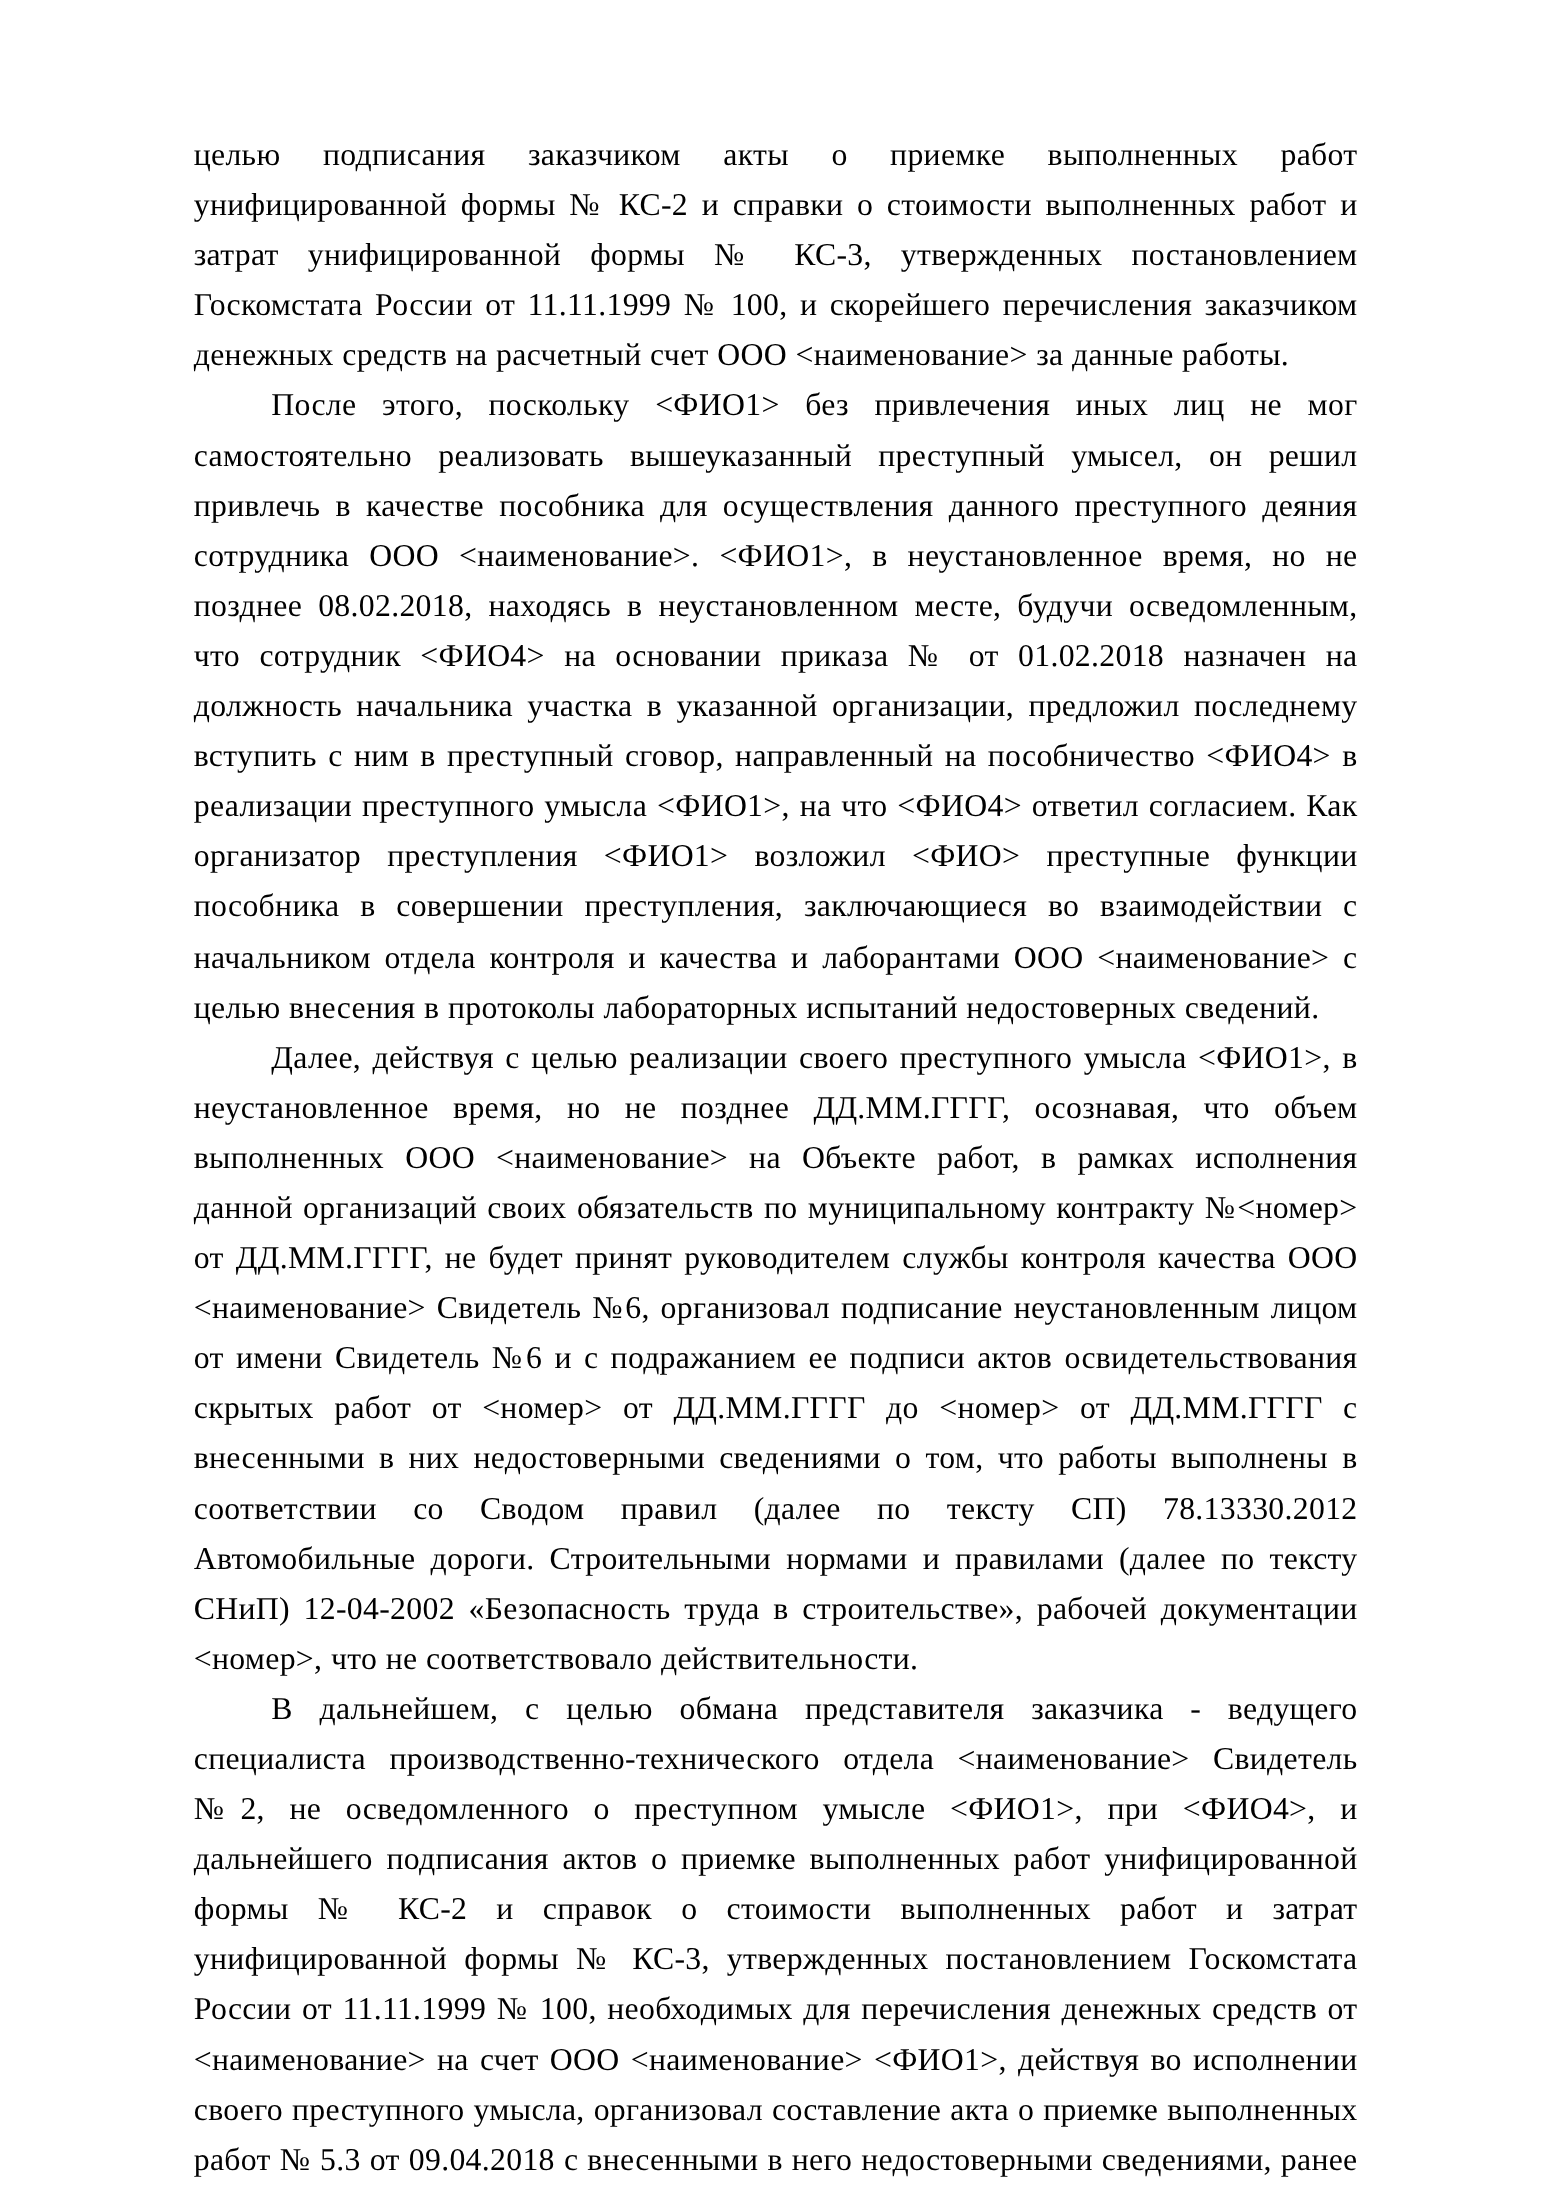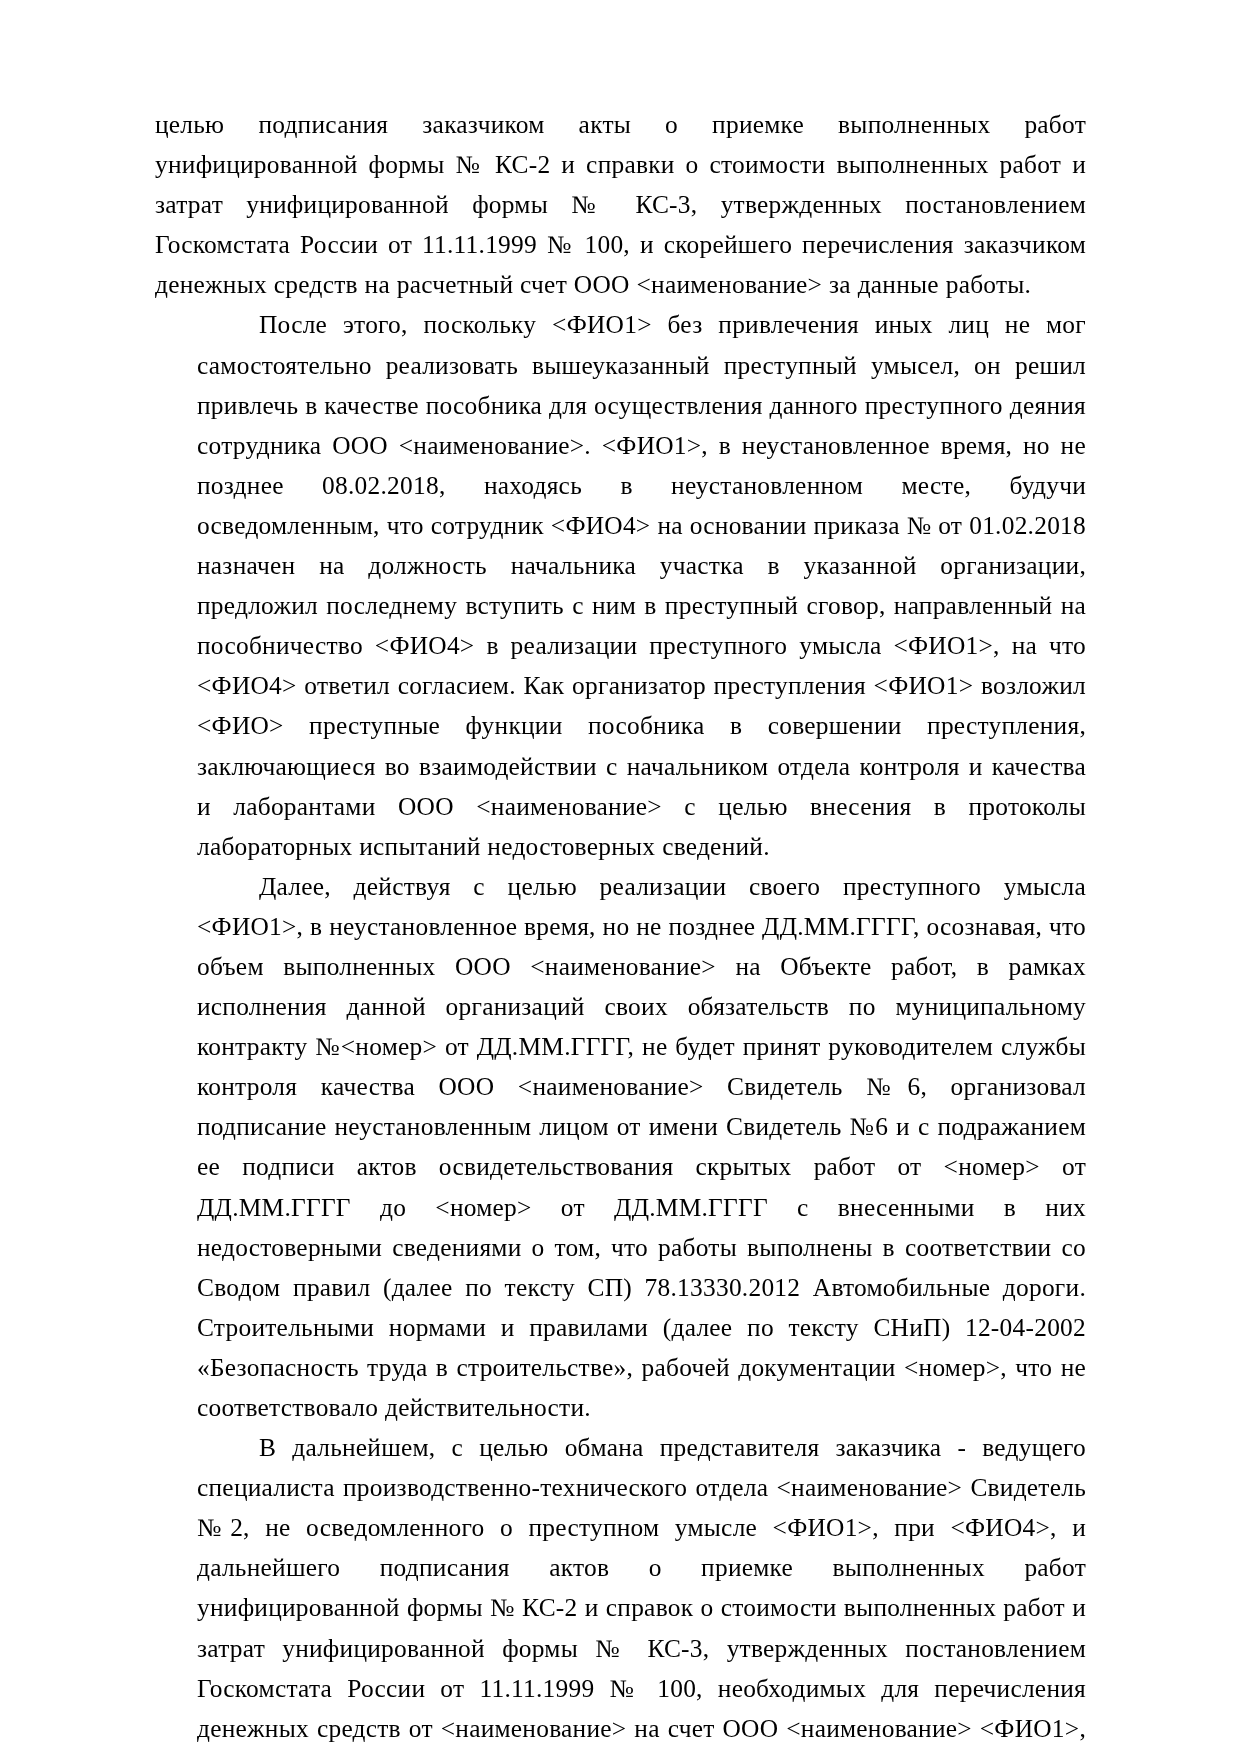--- a/index.html
+++ b/index.html
@@ -37,21 +37,20 @@
     hyphens: none;
   }
   .para {
     margin: 0;
     padding: 0;
     text-align: justify;
     text-indent: 0;
   }
   .para.indented {
     text-indent: 62px;
-    margin-left: 42px;
   }
   
   .para:after {
     content: "";
     display: inline-block;
     width: 100%;
   }
   .para.no-stretch:after {
     content: none;
   }

